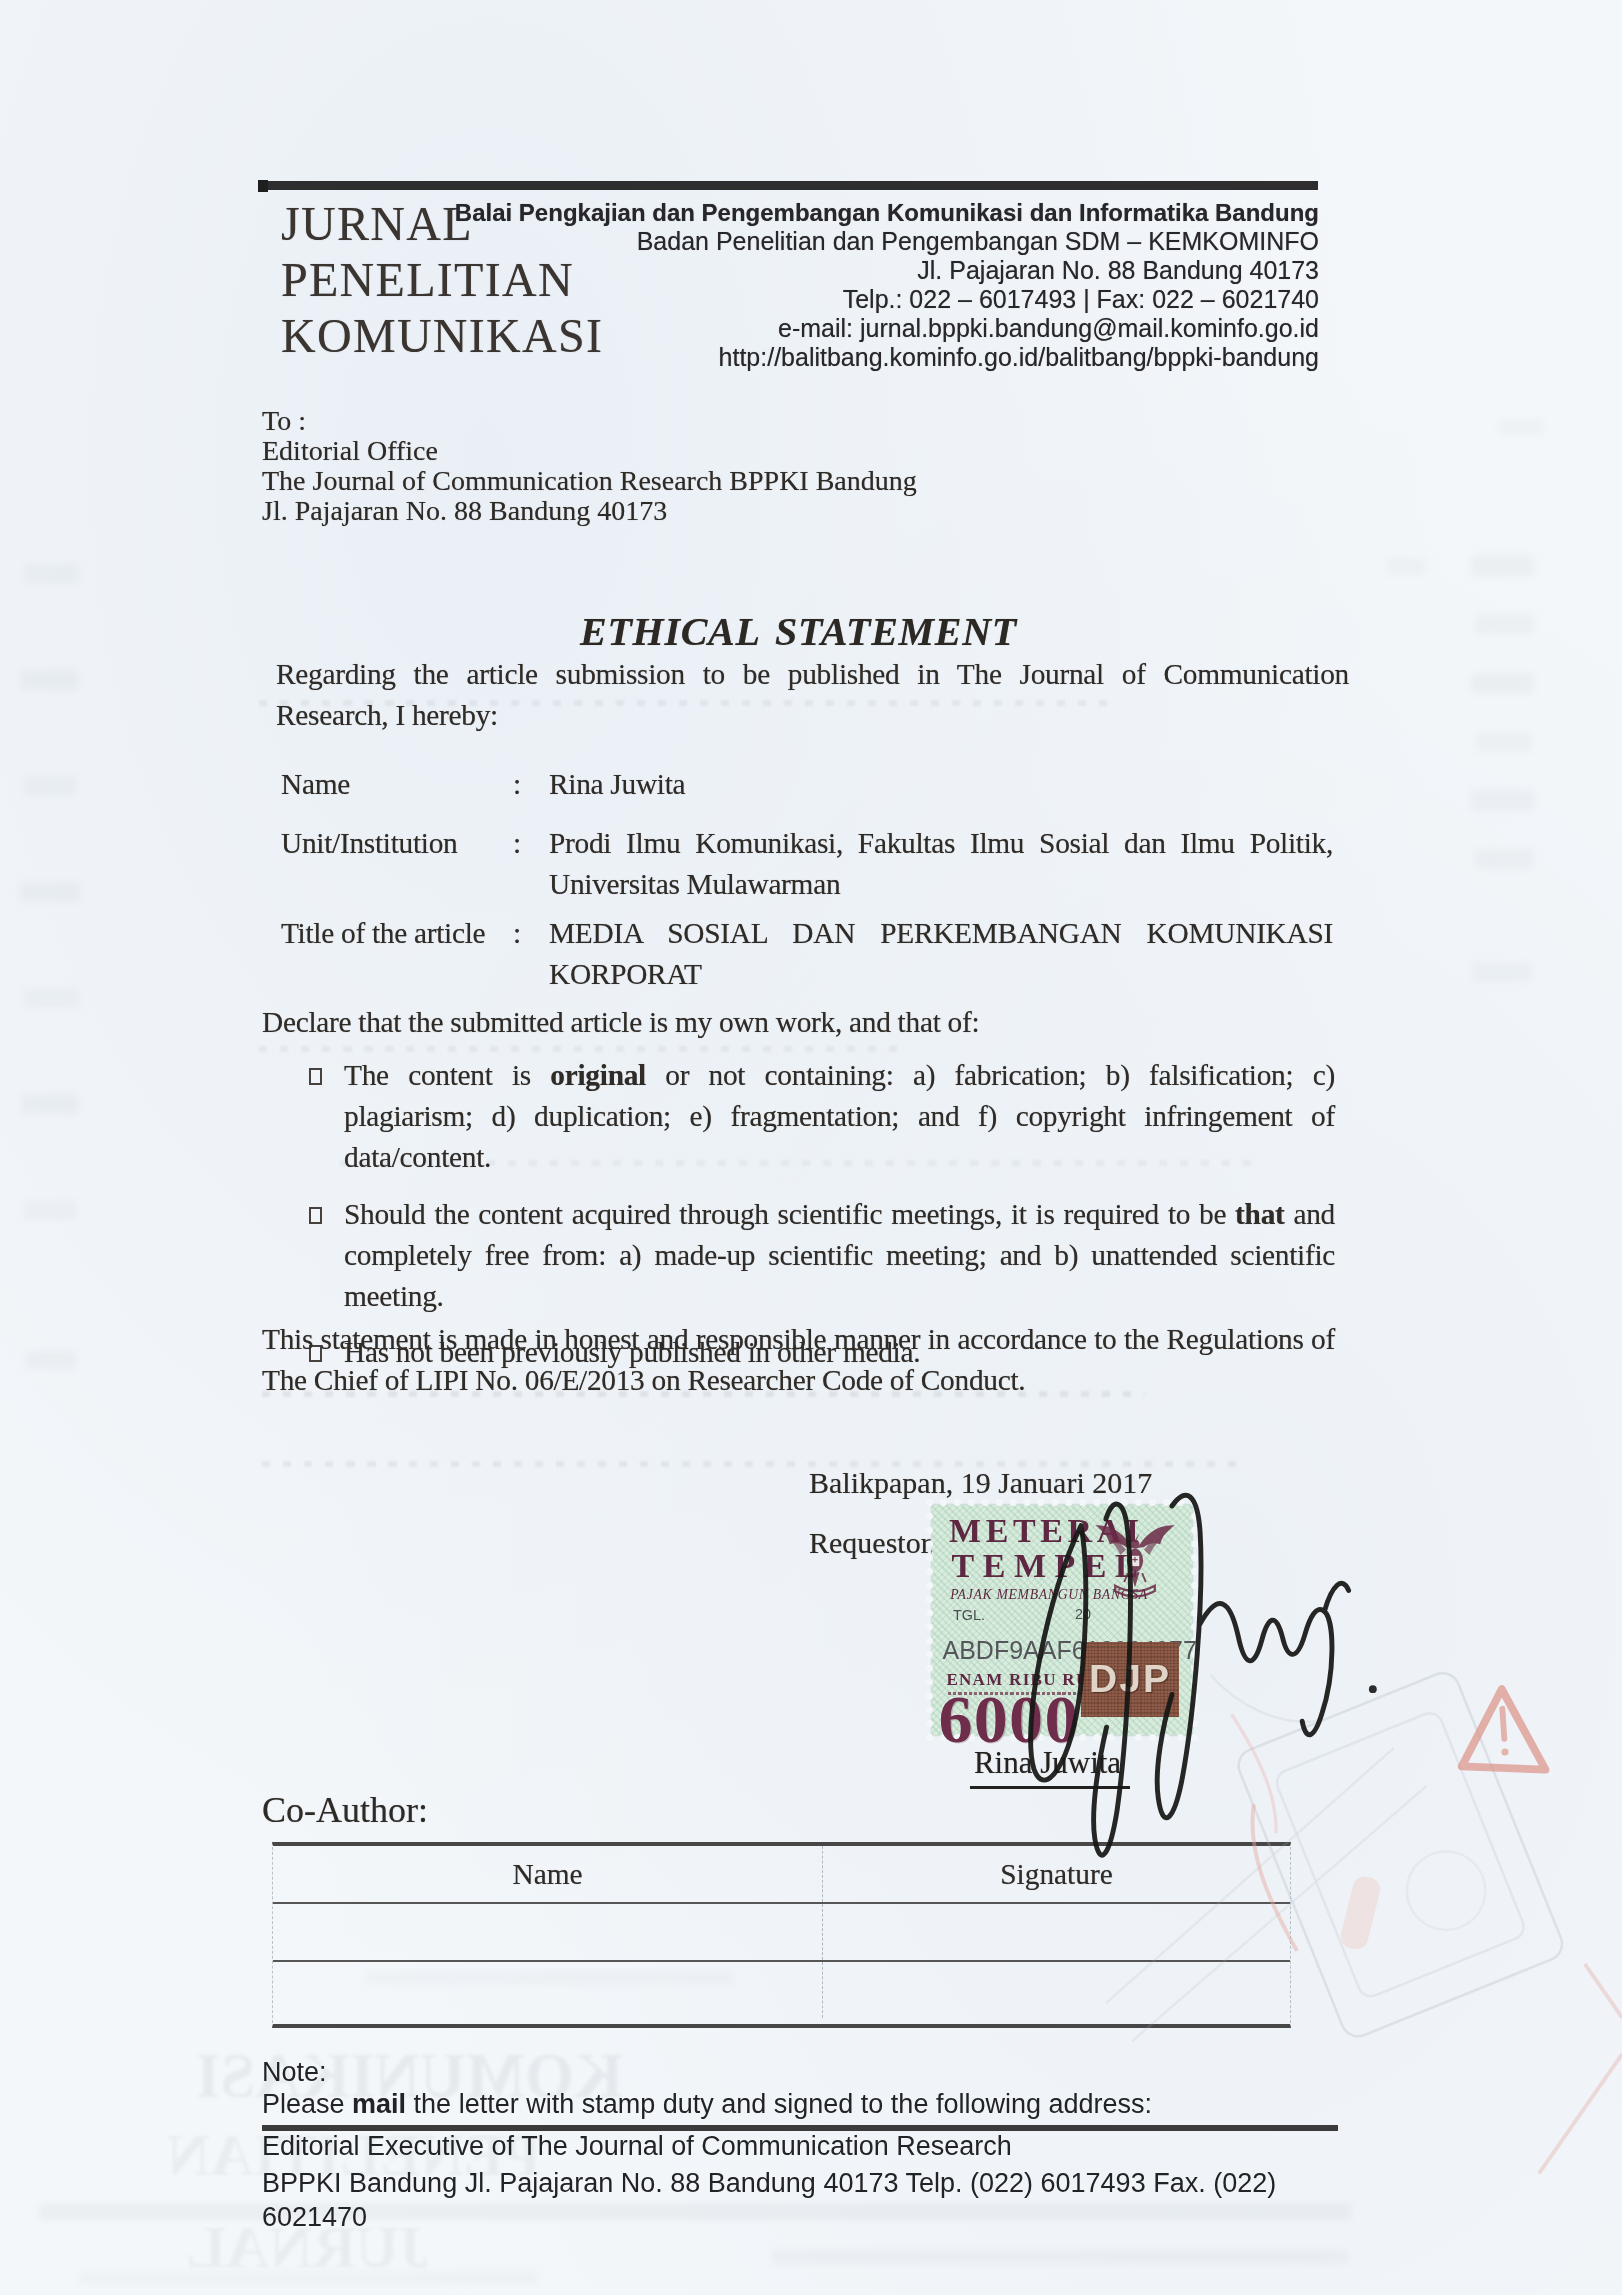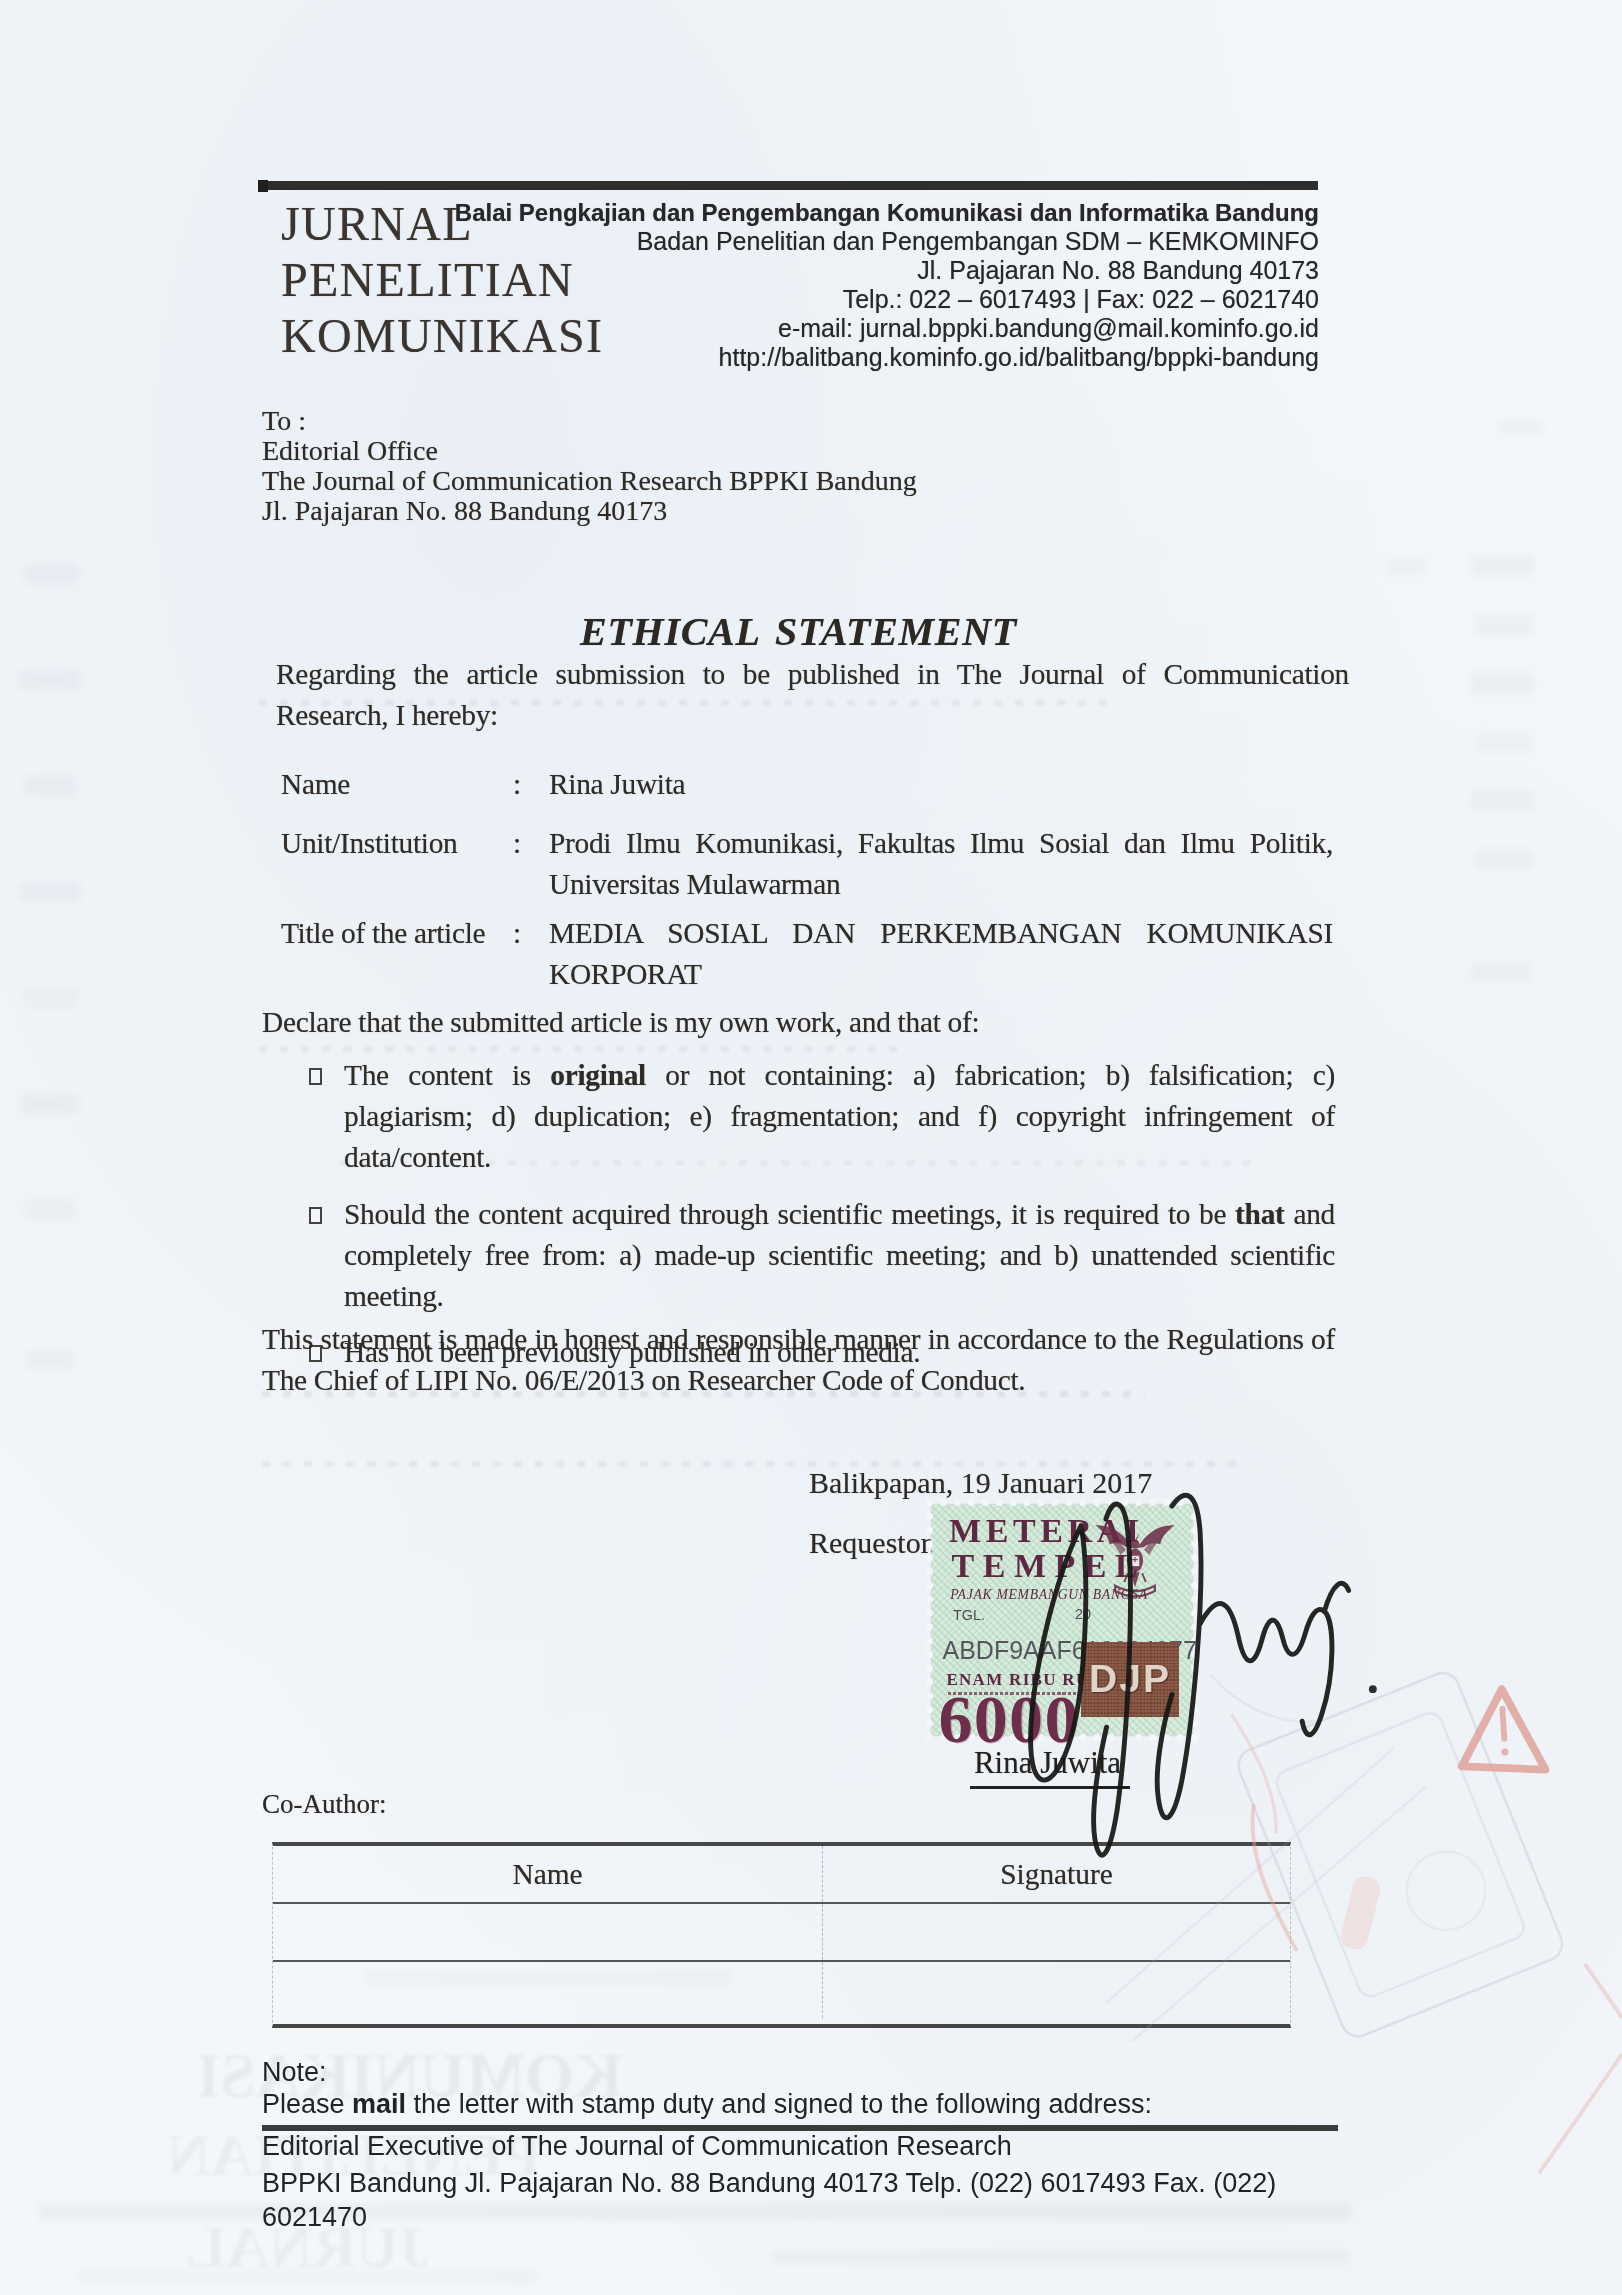--- a/index.html
+++ b/index.html
@@ -63,21 +63,21 @@
     text-shadow:1.3px 1.3px 0 rgba(109,45,75,.25), -0.7px -0.7px 0 rgba(255,255,255,.35);}
   .st-djp{position:absolute;right:13px;bottom:18.3px;width:98px;height:75px;background:#8f5c49;
     background-image:repeating-linear-gradient(0deg, rgba(60,33,24,.25) 0 1.3px, transparent 1.3px 3.3px),
                      repeating-linear-gradient(90deg, rgba(60,33,24,.18) 0 1.3px, transparent 1.3px 3.3px);
     display:flex;align-items:center;justify-content:center;}
   .st-djp span{font-weight:700;font-size:39px;letter-spacing:2px;color:rgba(238,228,216,.9);
     text-shadow:0 0 2px #5f3a2d,1.3px 1.3px 0 rgba(70,40,28,.7);font-family:"Liberation Sans","DejaVu Sans",sans-serif;}
   .garuda{position:absolute;right:11.8px;top:6.5px;width:90px;height:97px;opacity:.85;}
 
   
-  .coauthor-label{position:absolute;left:262px;top:1789px;font-size:27px;color:#2e2a26;}
+  .coauthor-label{position:absolute;left:262px;top:1789px;font-size:36px;color:#2e2a26;}
   .ca-table{position:absolute;left:272px;top:1842px;width:1017px;height:178px;
     border-top:4.6px solid #474747;border-bottom:4.6px solid #474747;
     border-left:1.3px dashed rgba(96,116,126,.4);border-right:1.3px dashed rgba(96,116,126,.4);}
   .ca-row{display:grid;grid-template-columns:549px 1fr;}
   .ca-head{height:56px;border-bottom:2px solid #565656;}
   .ca-r1{height:56px;border-bottom:2px solid #565656;}
   .ca-r2{height:56px;}
   .ca-cell{display:flex;align-items:center;justify-content:center;font-size:29.4px;color:#2f2b27;}
   .ca-cell + .ca-cell{border-left:1.3px dashed rgba(96,116,126,.45);}
 

